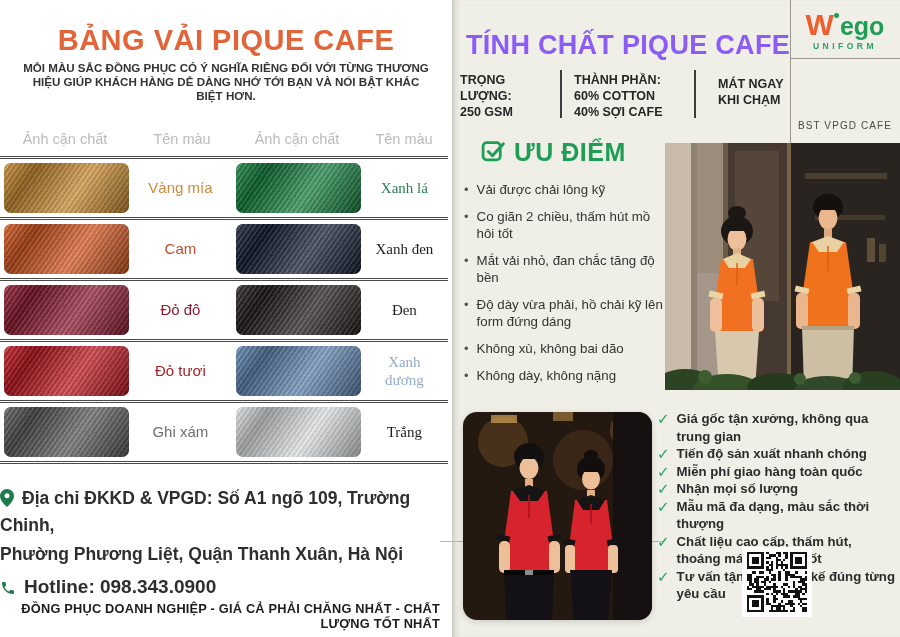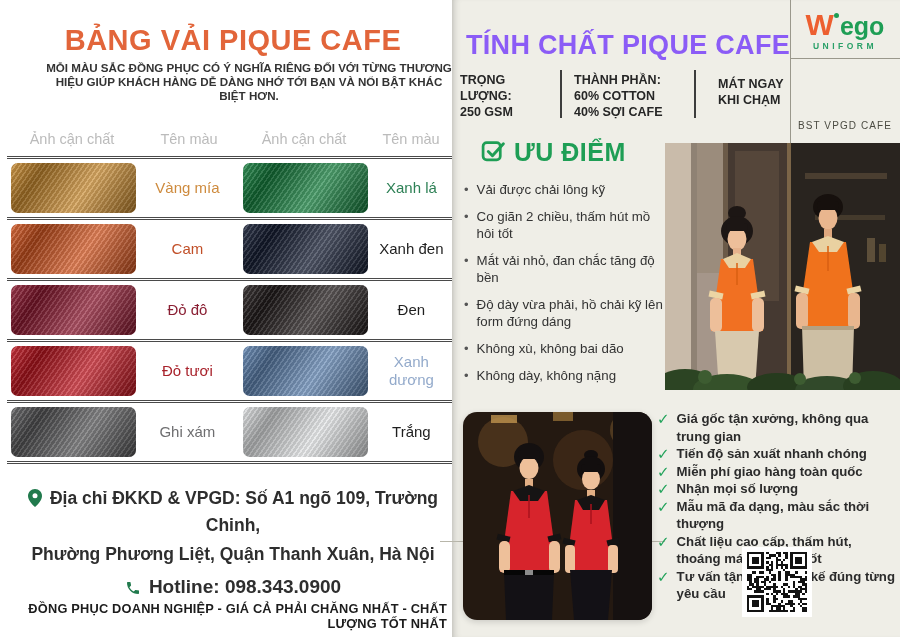--- a/index.html
+++ b/index.html
@@ -1,38 +1,38 @@
 <!DOCTYPE html>
 <html><head>
 <meta charset="utf-8">
 <style>
   html,body{margin:0;padding:0;background:#ddd;}
   .page{position:relative;width:900px;height:637px;background:#fff;overflow:hidden;
         font-family:"Liberation Sans","DejaVu Sans",sans-serif;}
   
-  .left-panel{position:absolute;left:7px;top:0;width:440px;height:637px;background:#ffffff;}
+  .left-panel{position:absolute;left:0;top:0;width:440px;height:637px;background:#ffffff;}
   .lp-title{position:absolute;left:0;top:24px;width:452px;text-align:center;
             font-size:29px;font-weight:700;letter-spacing:.5px;color:#E2653A;}
   .lp-subtitle{position:absolute;left:21px;top:61px;width:410px;text-align:center;
-               font-size:11.6px;line-height:14px;font-weight:700;color:#333;margin-left:16px;}
+               font-size:11.6px;line-height:14px;font-weight:700;color:#333;}
   .fabric-table{position:absolute;left:0;top:131px;width:448px;}
   .ft-head{display:flex;height:25px;align-items:flex-start;color:#BBBBBB;font-size:14.5px;}
   .ft-head span{display:block;text-align:center;}
   .h1{width:130px;} .h2{width:104px;} .h3{width:126px;} .h4{width:88px;}
   .ft-row{display:flex;height:58px;align-items:center;border-top:3px double #4A4A4A;}
   .ft-row:last-child{border-bottom:3px double #4A4A4A;}
   .swatch{width:126px;height:50px;margin-left:4px;border-radius:7px;position:relative;overflow:hidden;}
   .swatch::after{content:"";position:absolute;inset:0;
      background:
        linear-gradient(305deg, rgba(0,0,0,.38) 0%, rgba(255,255,255,.22) 42%, rgba(0,0,0,.28) 78%, rgba(255,255,255,.12) 100%),
        repeating-linear-gradient(125deg, rgba(255,255,255,.16) 0 1.5px, rgba(0,0,0,.12) 1.5px 4px);}
   .cname{width:104px;text-align:center;font-size:15px;font-weight:500;line-height:18px;}
   .cname.c2{width:88px;}
-  .cname.c2 span{display:inline-block;max-width:70px;}
-  .contact{position:absolute;left:0;top:486px;width:452px;text-align:center;color:#2E2E2E;}
+  .cname.c2 span{display:inline-block;max-width:70px;font-family:Liberation Serif, serif;}
+  .contact{position:absolute;left:0;top:486px;width:452px;text-align:left;color:#2E2E2E;}
   .addr1{font-size:17.5px;font-weight:600;line-height:24px;}
   .addr2{font-size:17.5px;font-weight:600;line-height:24px;margin-top:5px;}
   .hotline{font-size:19px;font-weight:600;margin-top:10px;}
   .pin-icon,.phone-icon{display:inline-block;vertical-align:-3px;margin-right:8px;}
   .tagline{position:absolute;left:6px;top:601px;font-size:12.8px;font-weight:700;
            letter-spacing:.2px;color:#1C1C1C;text-align:right;}
   
   .right-panel{position:absolute;left:452px;top:0;width:448px;height:637px;background:#EFEEE7;
                box-shadow:inset 7px 0 9px -7px rgba(0,0,0,.3);}
   .rp-title{position:absolute;left:0;top:30px;width:338px;text-align:right;

